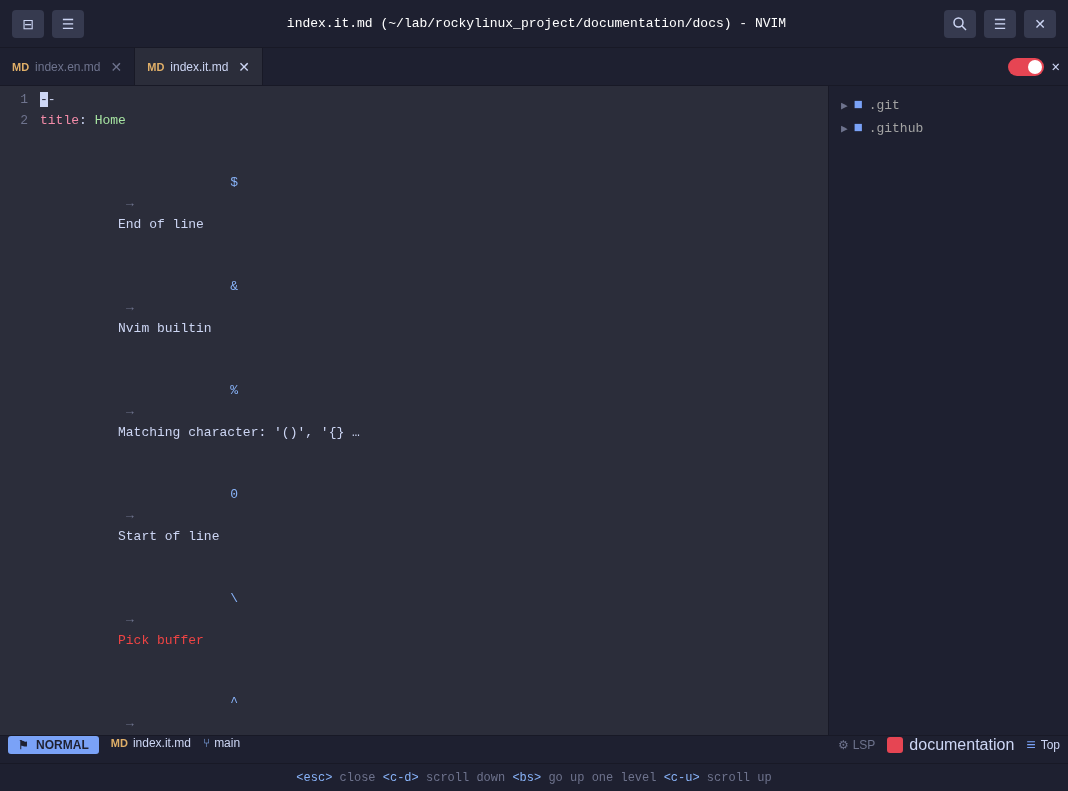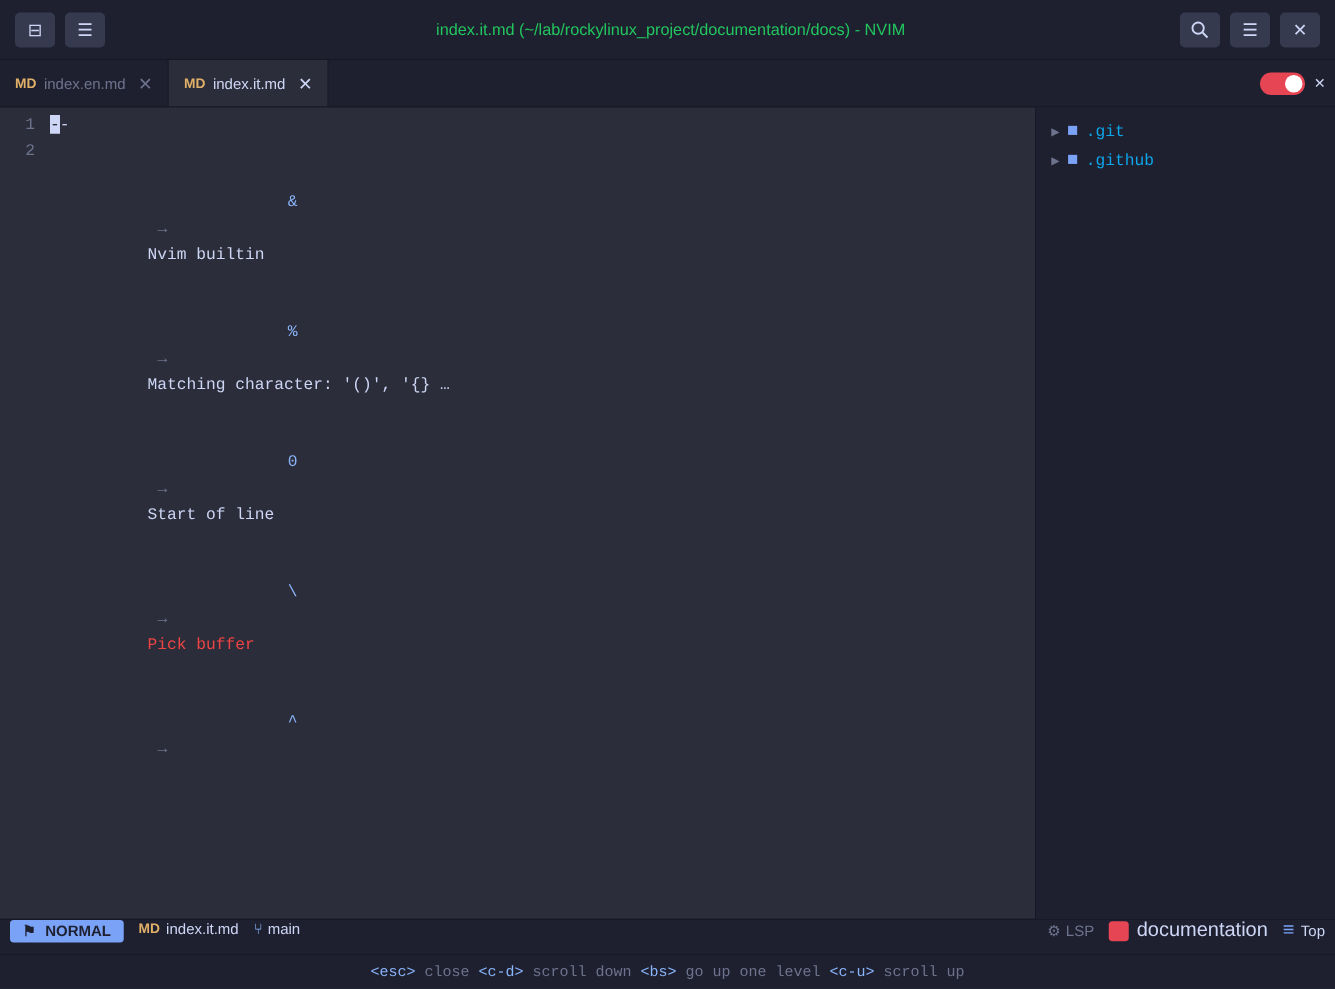--- a/index.html
+++ b/index.html
@@ -37,22 +37,22 @@
       color: #cdd6f4;
       width: 32px;
       height: 28px;
       cursor: pointer;
       display: flex;
       align-items: center;
       justify-content: center;
       font-size: 14px;
     }
     .titlebar-title {
-      color: #22c55e;
-      font-family: Liberation Sans, sans-serif;
+      color: #ffffff;
+      font-family: Liberation Mono, monospace;
       font-size: 13px;
       margin-left: 45px;
     }
     .titlebar-right {
       display: flex;
       gap: 8px;
     }
 
     
     .tabbar {
@@ -181,21 +181,21 @@
     }
     .sidebar-arrow {
       color: #6e738d;
       font-size: 11px;
     }
     .folder-icon {
       color: #7aa2f7;
       font-size: 15px;
     }
     .folder-name {
-      color: #0ea5e9;
+      color: #a3a3a3;
     }
 
     
     .statusbar {
       background: #1e2030;
       display: flex;
       align-items: flex-start;
       height: 28px;
       flex-shrink: 0;
       padding: 0 8px;
@@ -351,22 +351,28 @@
 
   <div class="editor">
     <div class="editor-content">
       <div class="line-numbers">
         <div>1</div>
         <div>2</div>
       </div>
       <div class="code-area">
 
         <div class="code-line"><span class="cursor">-</span><span class="c-white">-</span></div>
+        <div class="code-line"><span class="c-red">title</span><span class="c-white">: </span><span class="c-green">Home</span></div>
         <div class="code-line">&nbsp;</div>
 
+        <div class="code-line">
+          <span style="display:inline-block;width:120px;text-align:right;color:#89b4fa;">$</span>
+          <span style="color:#6e738d;margin:0 8px;">→</span>
+          <span style="color:#cdd6f4;">End of line</span>
+        </div>
         <div class="code-line">
           <span style="display:inline-block;width:120px;text-align:right;color:#89b4fa;">&amp;</span>
           <span style="color:#6e738d;margin:0 8px;">→</span>
           <span style="color:#cdd6f4;">Nvim builtin</span>
         </div>
         <div class="code-line">
           <span style="display:inline-block;width:120px;text-align:right;color:#89b4fa;">%</span>
           <span style="color:#6e738d;margin:0 8px;">→</span>
           <span style="color:#cdd6f4;">Matching character: '()', '{} …</span>
         </div>

